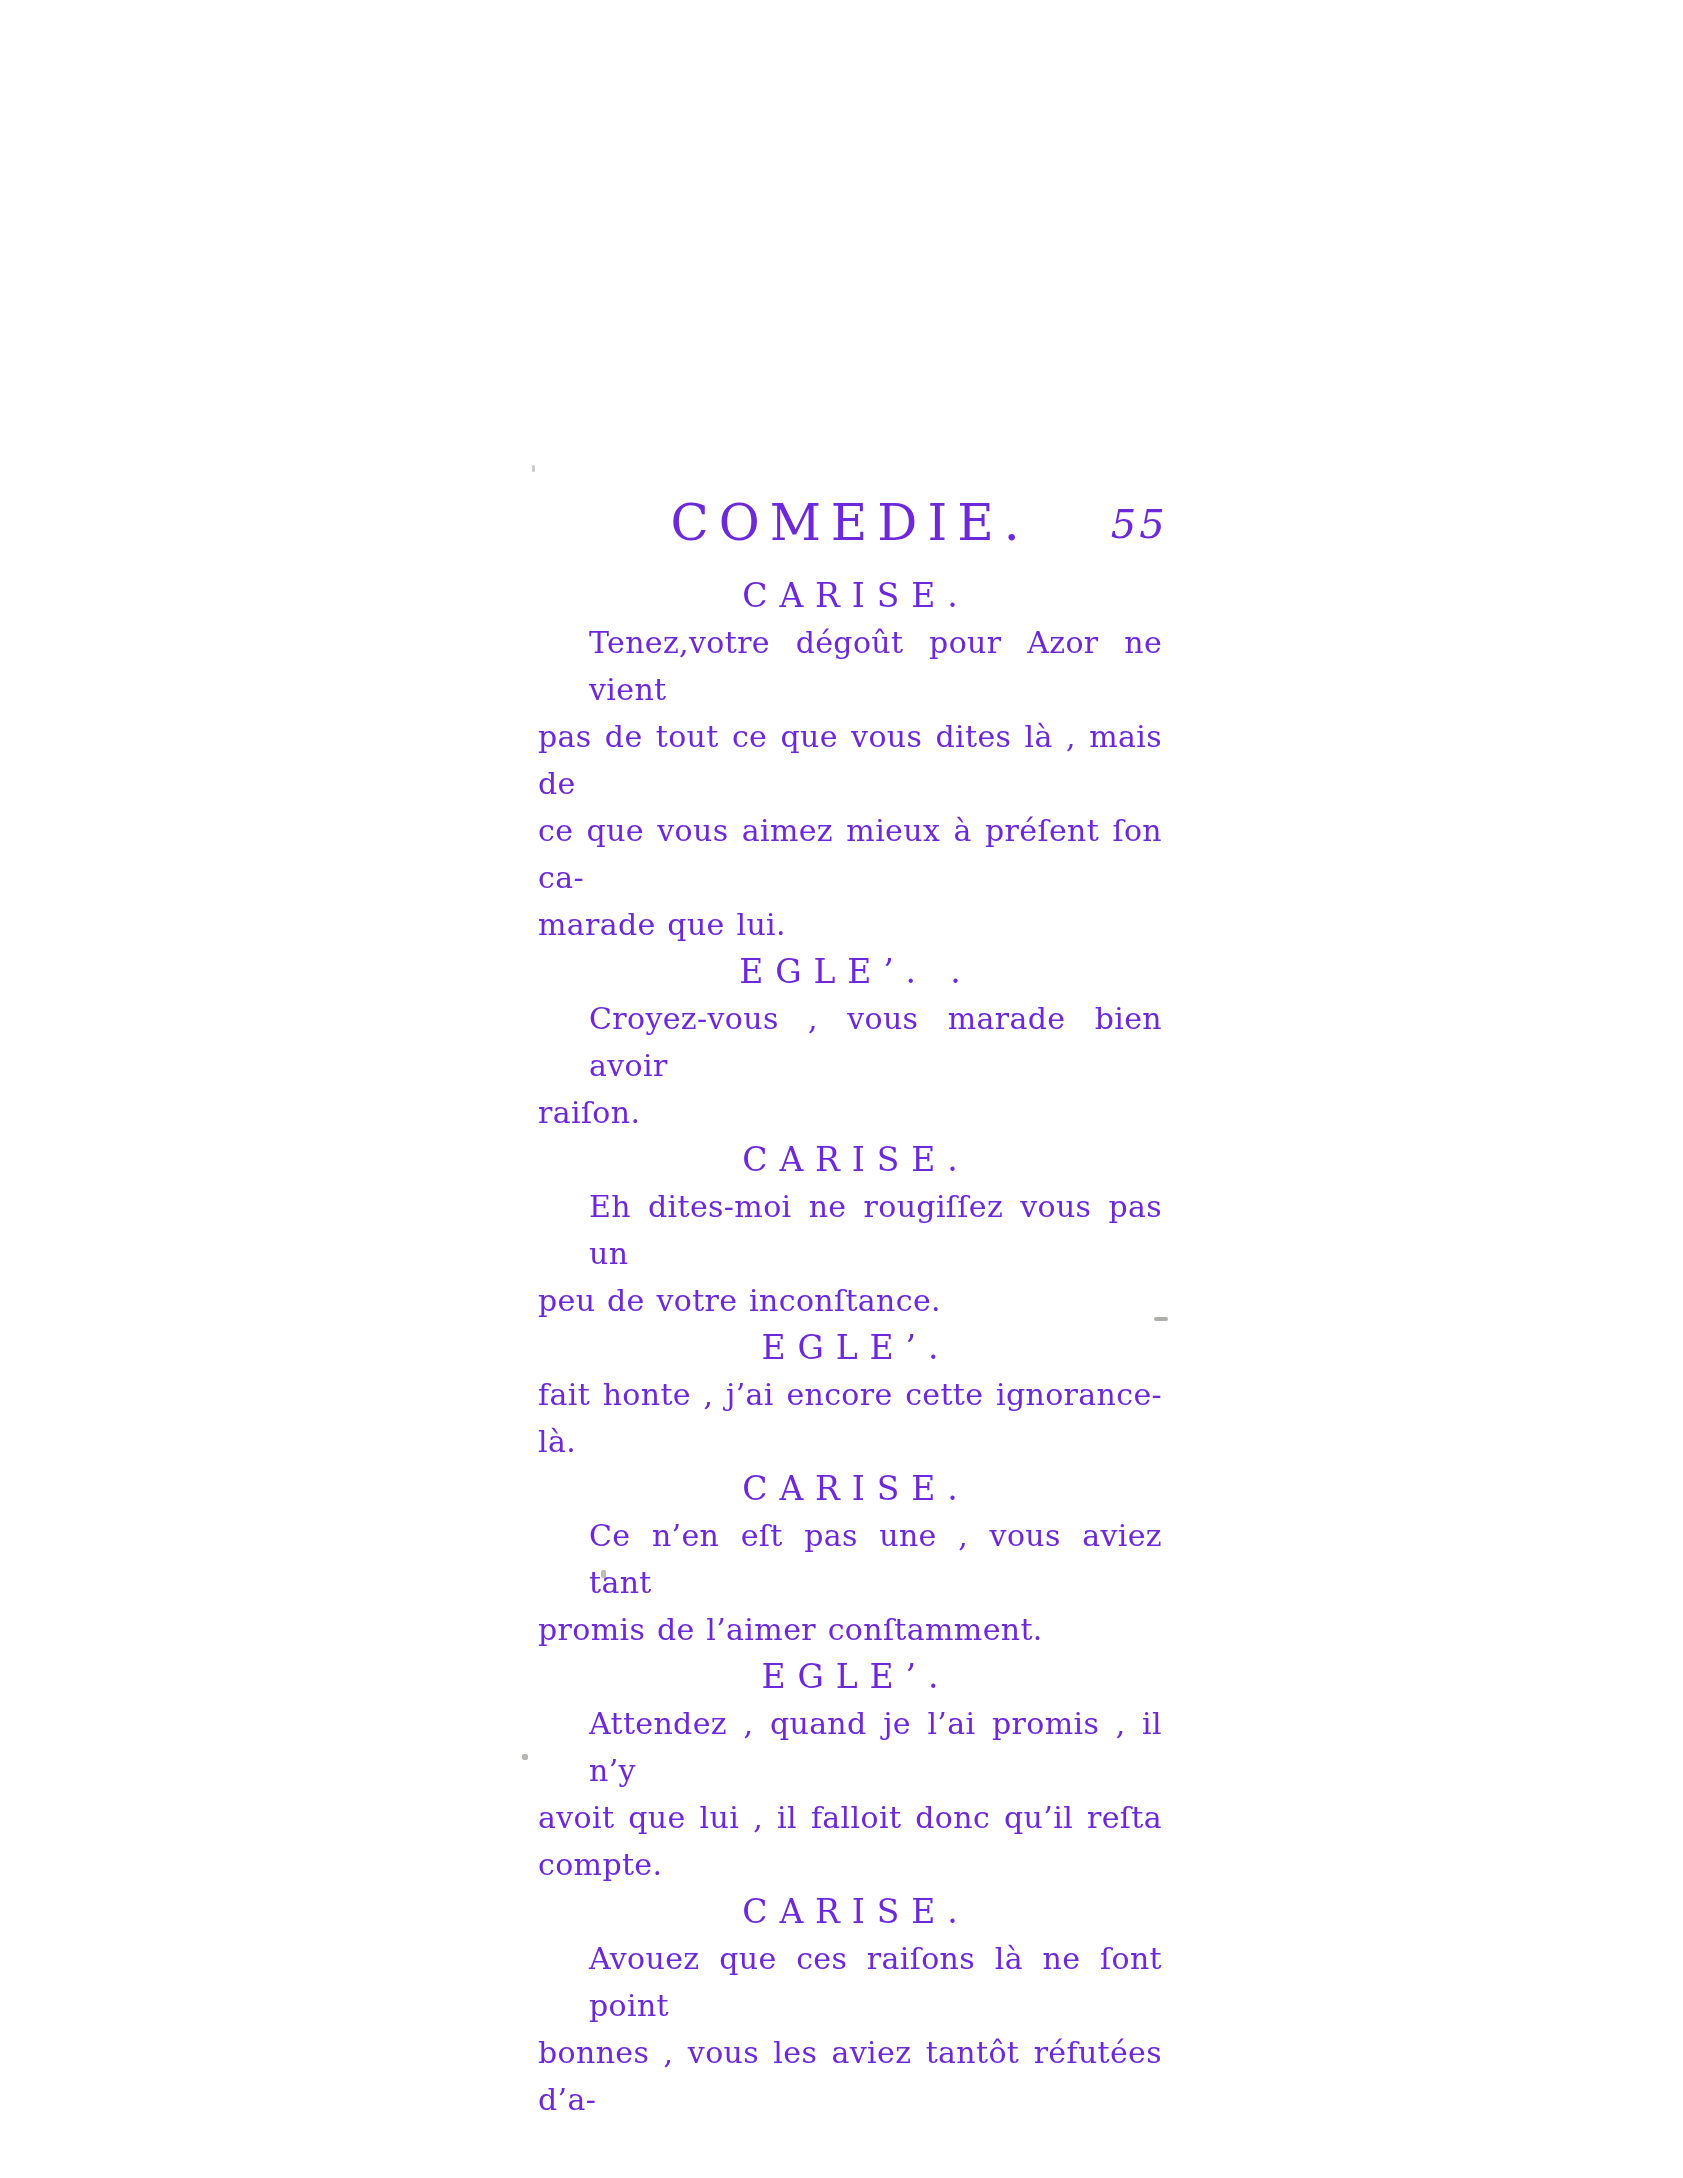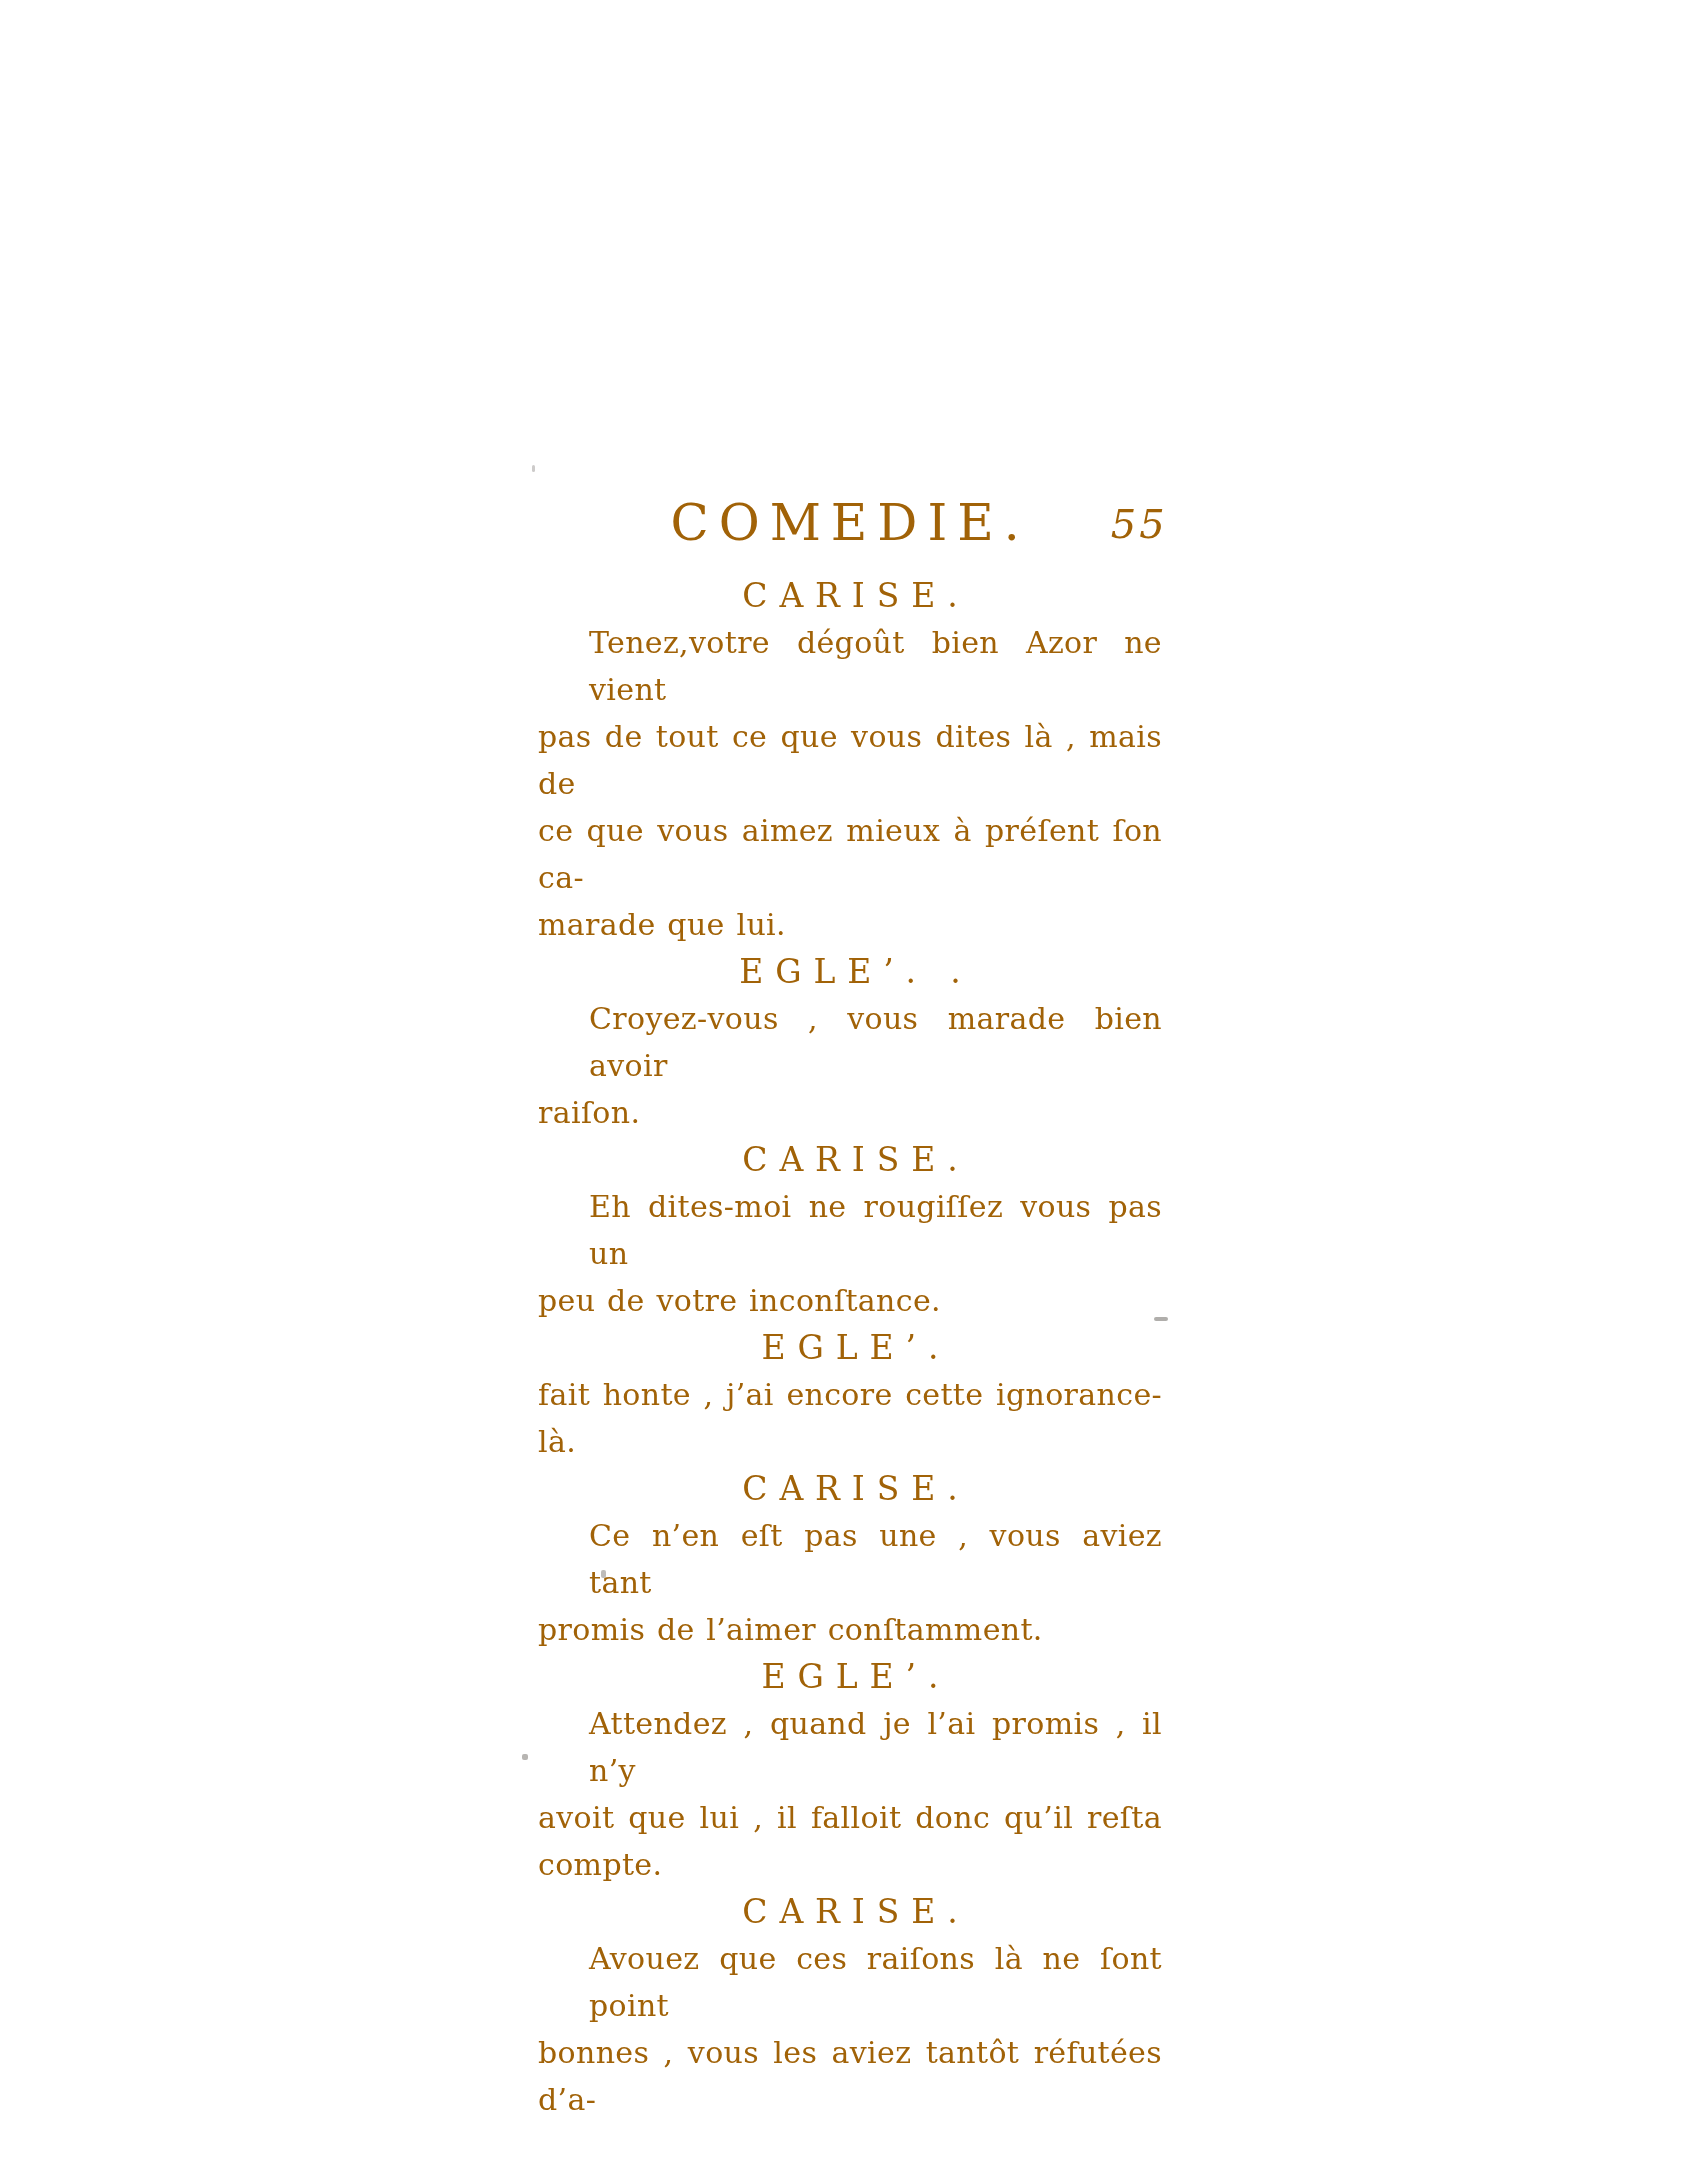--- a/index.html
+++ b/index.html
@@ -6,21 +6,21 @@
     margin: 0;
     padding: 0;
     background: #e8e8e8;
   }
   .page {
     position: relative;
     width: 1683px;
     height: 2178px;
     background: #ffffff;
     font-family: "DejaVu Serif", serif;
-    color: #a16207;
+    color: #6d28d9;
     overflow: hidden;
   }
   .column {
     position: absolute;
     left: 538px;
     top: 493px;
     width: 624px;
   }
   .header {
     position: relative;
@@ -89,21 +89,21 @@
 
   <div class="column">
 
     <div class="header">
       <span class="title">COMEDIE.</span>
       <span class="pagenum">55</span>
     </div>
 
     <div class="section">
       <div class="speaker">CARISE.</div>
-      <div class="line first">Tenez,votre dégoût bien Azor ne vient</div>
+      <div class="line first">Tenez,votre dégoût pour Azor ne vient</div>
       <div class="line">pas de tout ce que vous dites là , mais de</div>
       <div class="line">ce que vous aimez mieux à préſent ſon ca-</div>
       <div class="line lastline">marade que lui.</div>
     </div>
 
     <div class="section">
       <div class="speaker">EGLE’. .</div>
       <div class="line first">Croyez-vous , vous marade bien avoir</div>
       <div class="line lastline">raiſon.</div>
     </div>

